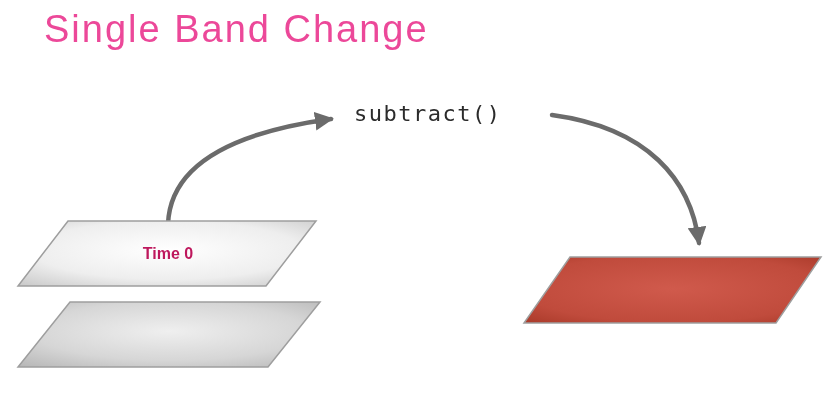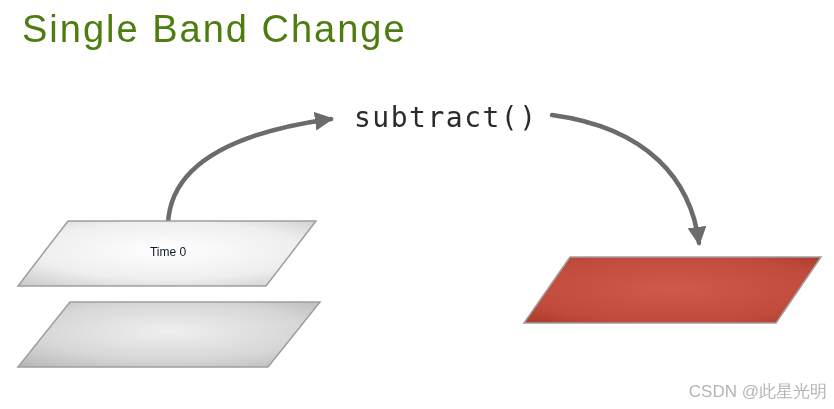--- a/index.html
+++ b/index.html
@@ -7,49 +7,49 @@
   .canvas {
     position: relative;
     width: 834px;
     height: 409px;
     background: #ffffff;
     overflow: hidden;
     font-family: "Liberation Sans", sans-serif;
   }
   .title {
     position: absolute;
-    left: 22px;
+    left: 44px;
     top: 8px;
     font-size: 38px;
     font-weight: 400;
     letter-spacing: 2px;
-    color: #4d7c0f;
+    color: #ec4899;
     font-family: "Liberation Sans", sans-serif;
   }
   .fn-label {
     position: absolute;
     left: 354px;
     top: 101px;
-    font-size: 28px;
+    font-size: 22px;
     letter-spacing: 1.5px;
     color: #2b2b2b;
     font-family: "DejaVu Sans Mono", "Liberation Mono", monospace;
   }
   svg.diagram {
     position: absolute;
     left: 0; top: 0;
     width: 834px; height: 409px;
   }
   .layer-label {
     position: absolute;
     width: 160px;
     text-align: center;
-    font-size: 12px;
-    font-weight: 400;
-    color: #0f172a;
+    font-size: 16px;
+    font-weight: 700;
+    color: #be185d;
     font-family: "Liberation Sans", sans-serif;
   }
   .label-time0  { left: 88px;  top: 245px; }
   .label-timet  { left: 88px;  top: 328px; }
   .label-change { left: 595px; top: 283px; }
   .watermark {
     position: absolute;
     right: 7px;
     top: 380px;
     font-size: 17px;
@@ -94,15 +94,14 @@
 
     <polygon points="68,221 316,221 266,286 18,286" fill="url(#gradTime0)" stroke="#9e9e9e" stroke-width="1.5"></polygon>
 
     <polygon points="70,302 320,302 268,367 18,367" fill="url(#gradTimeT)" stroke="#9e9e9e" stroke-width="1.5"></polygon>
 
     <polygon points="570,257 821,257 776,323 524,323" fill="url(#gradChange)" stroke="#9e9e9e" stroke-width="1.5"></polygon>
   </svg>
 
   <div class="layer-label label-time0">Time 0</div>
 
-  <div class="watermark">CSDN @此星光明</div>
 
 </div>
 
 </body></html>

